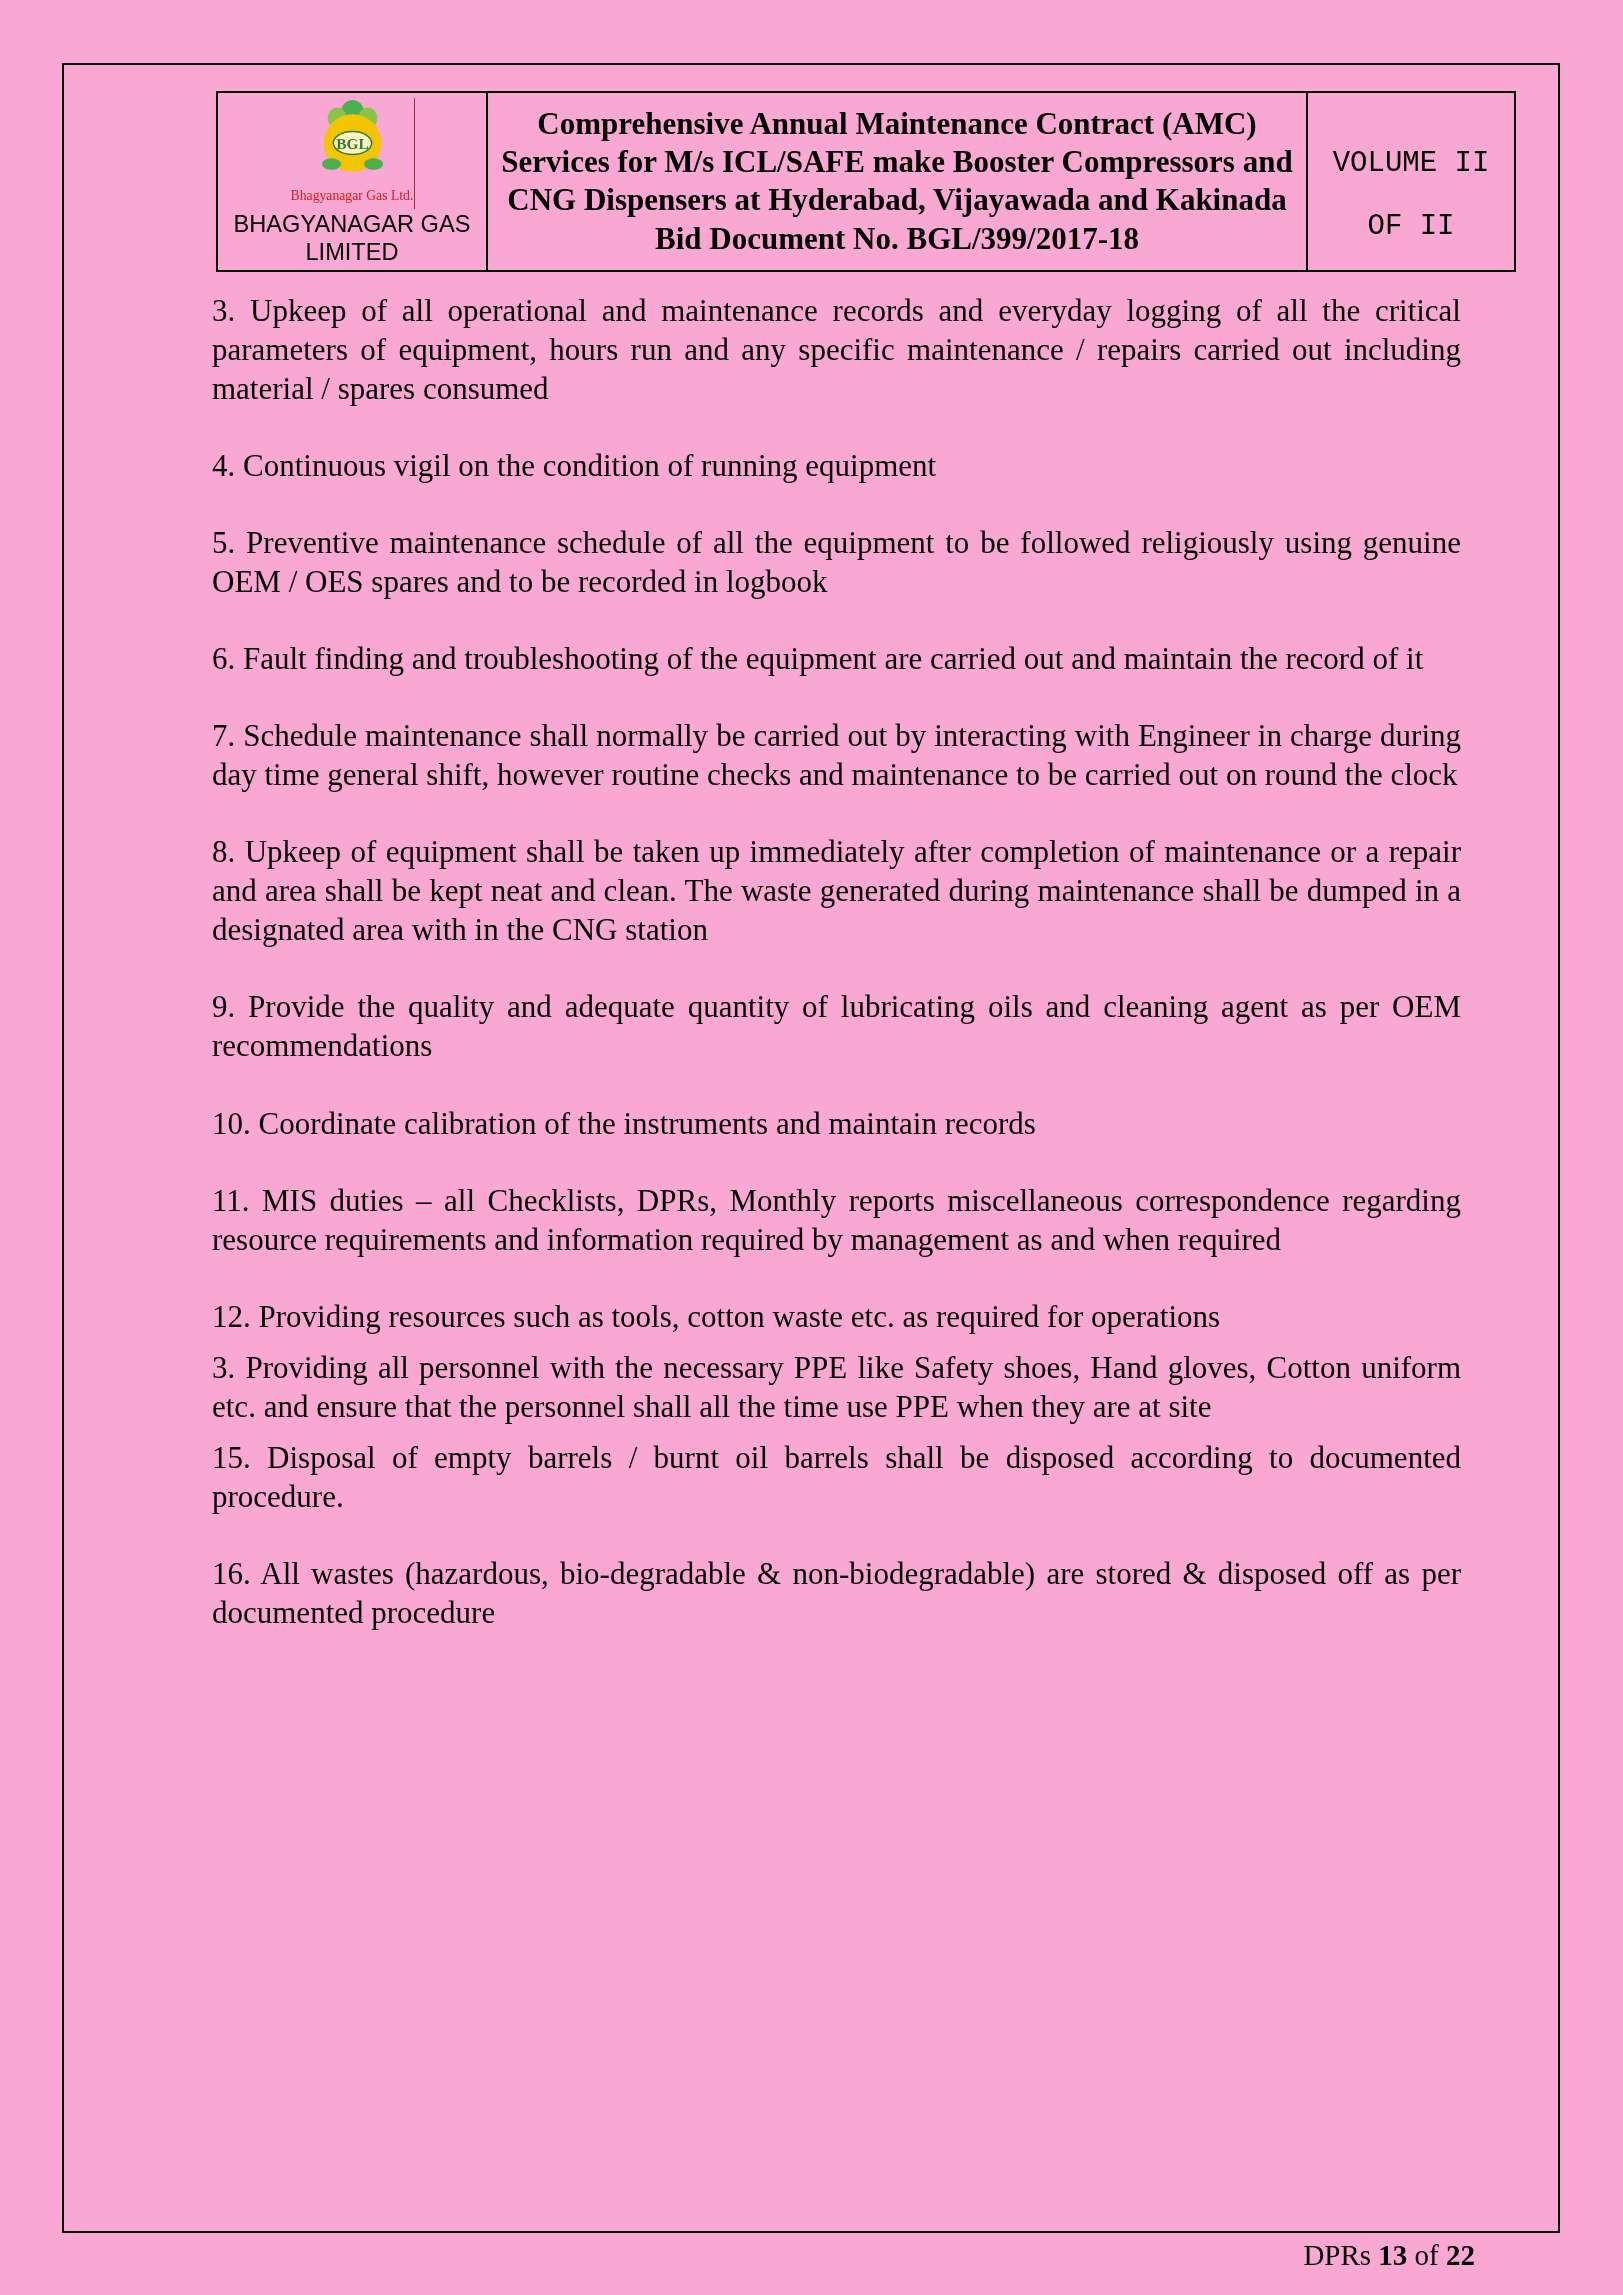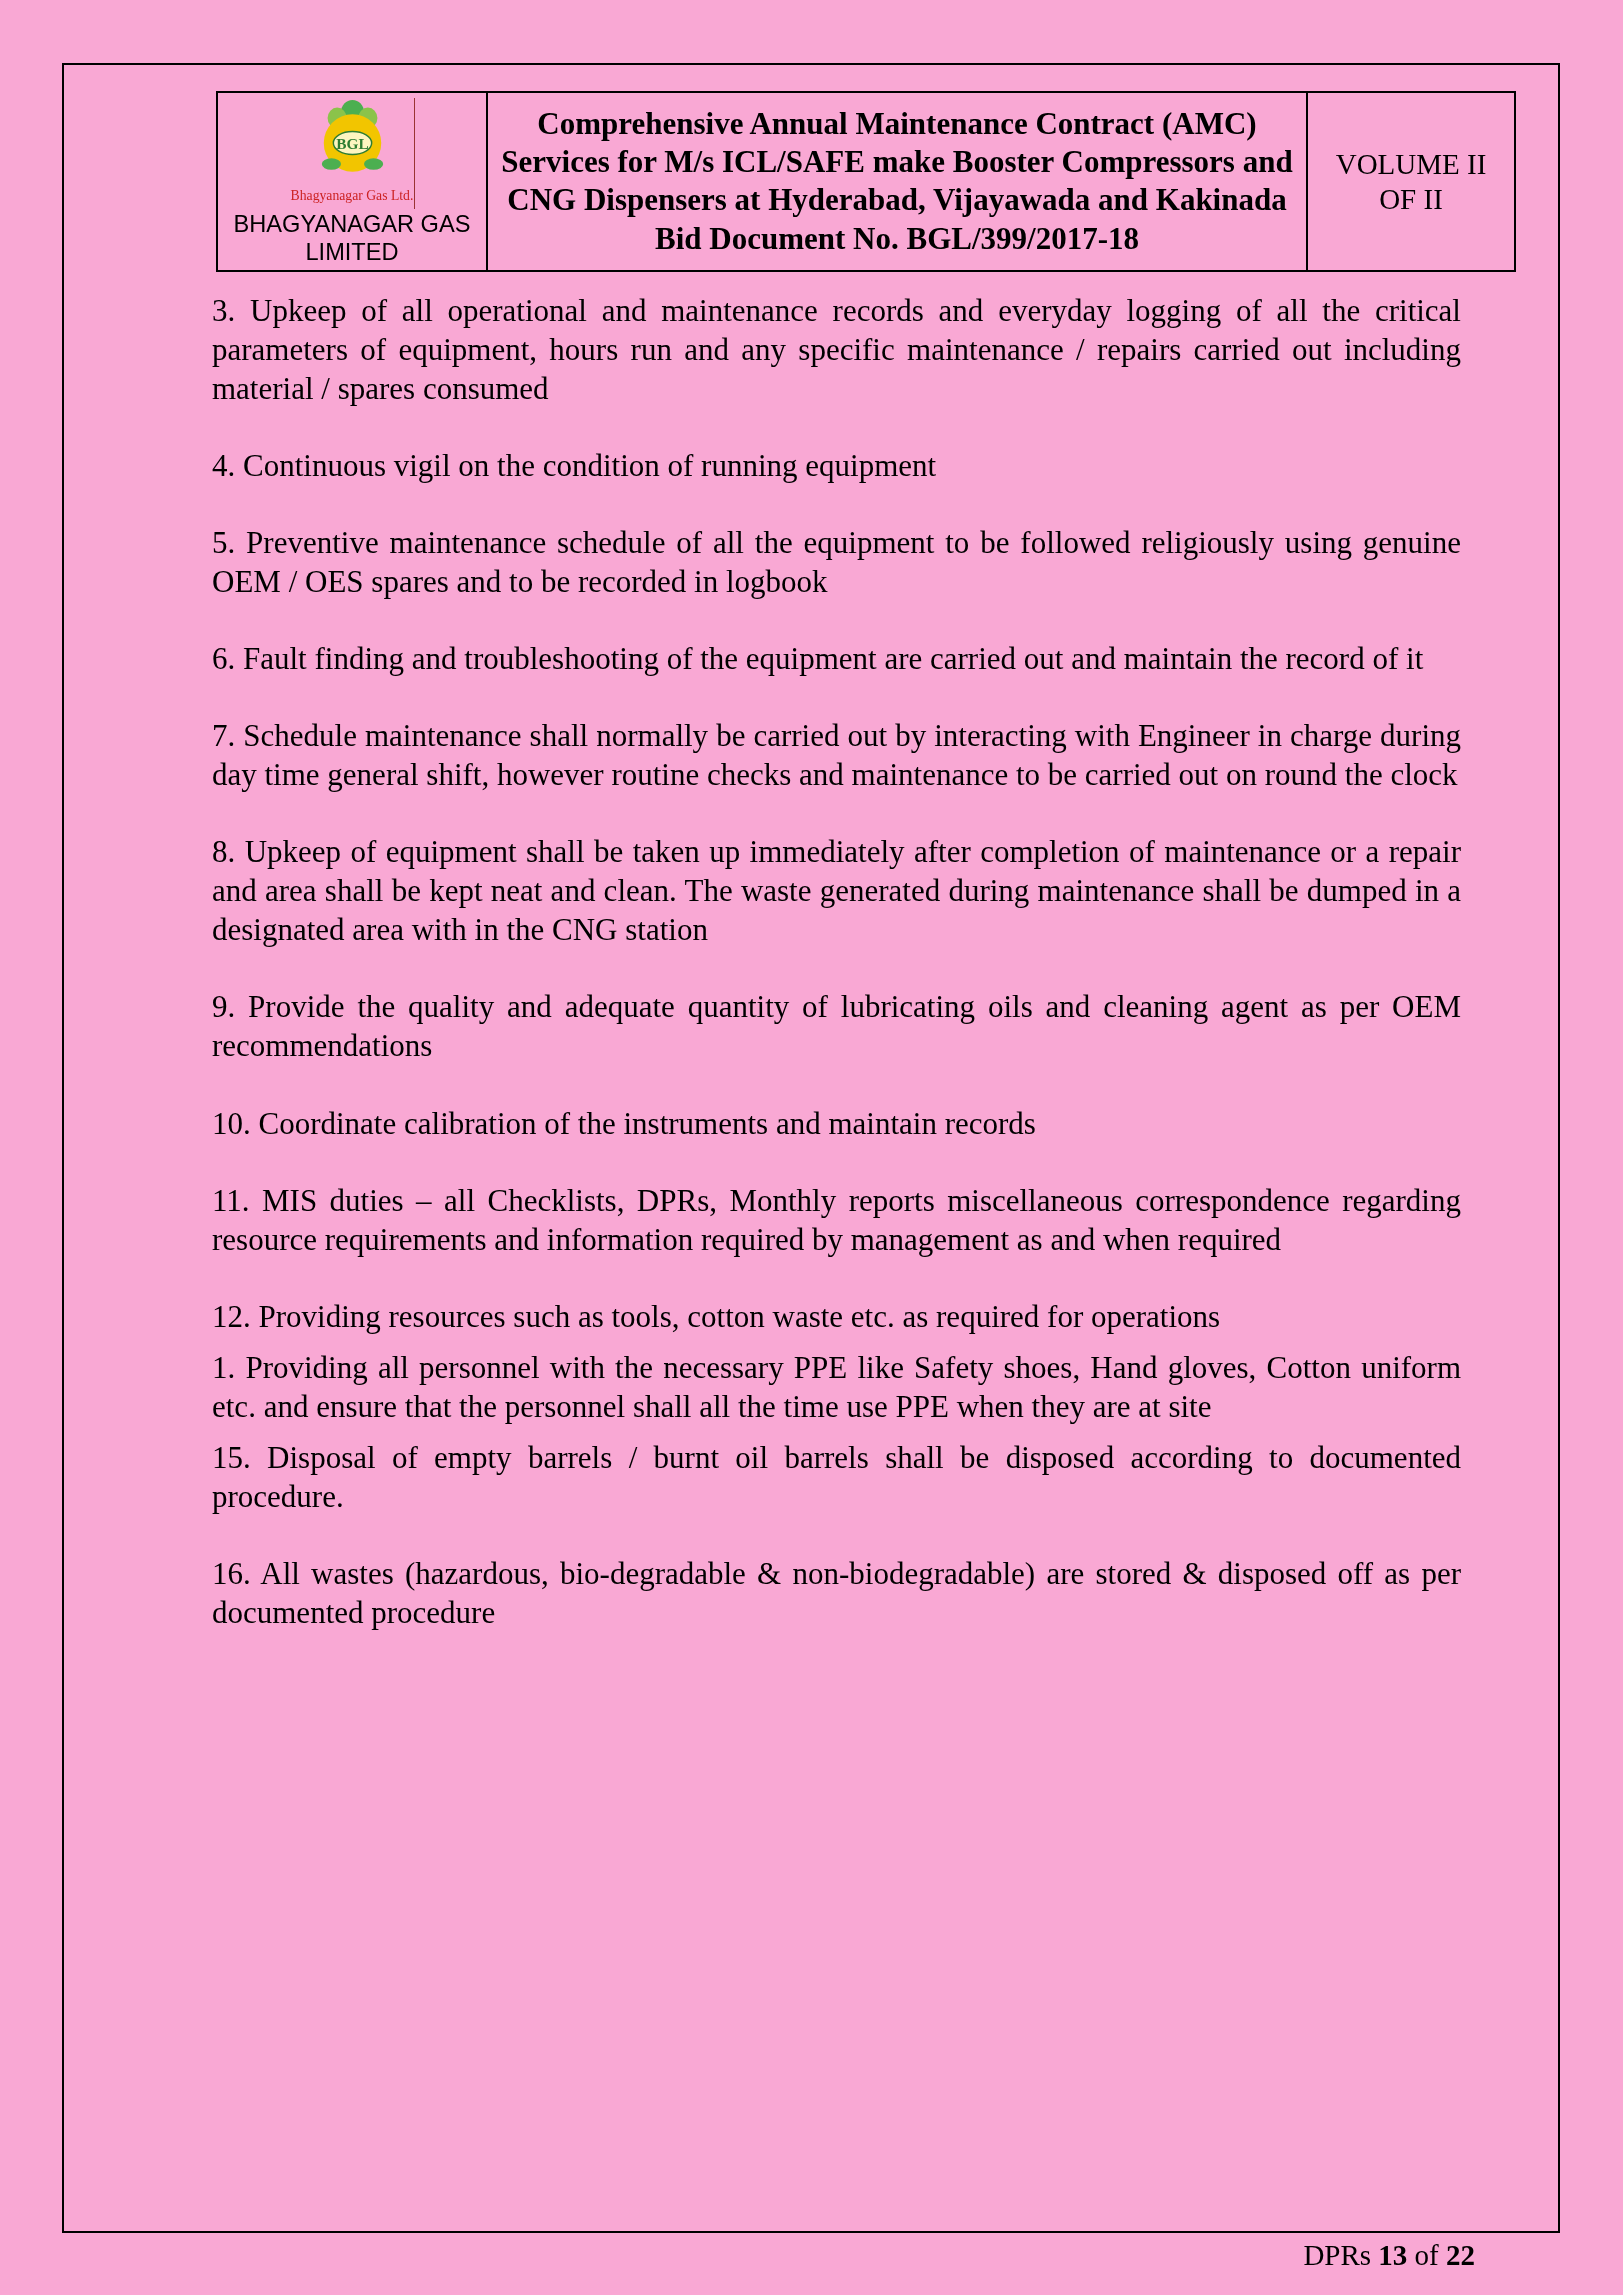--- a/index.html
+++ b/index.html
@@ -54,22 +54,22 @@
   .doc-title{
     font-weight:bold;
     font-size:31px;line-height:1.22;
   }
   .bid-no{
     font-weight:bold;
     font-size:31px;line-height:1.22;
     margin-top:1.3px;
   }
   .volume-text{
-    font-family:Liberation Serif, serif;
-    font-size:29px;line-height:1.2;
+    font-family:Liberation Mono, monospace;
+    font-size:29px;line-height:1.2;margin-top:28px;
   }
   .body-text{
     padding:6.5px 85px 0 136px;
     font-size:31px;
     line-height:1.26;
   }
   .para{
     text-align:justify;
     margin:12px;
   }
@@ -124,21 +124,21 @@
         <div class="para">3. Upkeep of all operational and maintenance records and everyday logging of all the critical parameters of equipment, hours run and any specific maintenance / repairs carried out including material / spares consumed</div>
         <div class="para gap">4. Continuous vigil on the condition of running equipment</div>
         <div class="para gap">5. Preventive maintenance schedule of all the equipment to be followed religiously using genuine OEM / OES spares and to be recorded in logbook</div>
         <div class="para gap">6. Fault finding and troubleshooting of the equipment are carried out and maintain the record of it</div>
         <div class="para gap">7. Schedule maintenance shall normally be carried out by interacting with Engineer in charge during day time general shift, however routine checks and maintenance to be carried out on round the clock</div>
         <div class="para gap">8. Upkeep of equipment shall be taken up immediately after completion of maintenance or a repair and area shall be kept neat and clean. The waste generated during maintenance shall be dumped in a designated area with in the CNG station</div>
         <div class="para gap">9. Provide the quality and adequate quantity of lubricating oils and cleaning agent as per OEM recommendations</div>
         <div class="para gap">10. Coordinate calibration of the instruments and maintain records</div>
         <div class="para gap">11. MIS duties – all Checklists, DPRs, Monthly reports miscellaneous correspondence regarding resource requirements and information required by management as and when required</div>
         <div class="para gap">12. Providing resources such as tools, cotton waste etc. as required for operations</div>
-        <div class="para">1. Providing all personnel with the necessary PPE like Safety shoes, Hand gloves, Cotton uniform etc. and ensure that the personnel shall all the time use PPE when they are at site</div>
+        <div class="para">3. Providing all personnel with the necessary PPE like Safety shoes, Hand gloves, Cotton uniform etc. and ensure that the personnel shall all the time use PPE when they are at site</div>
         <div class="para">15. Disposal of empty barrels / burnt oil barrels shall be disposed according to documented procedure.</div>
         <div class="para gap">16. All wastes (hazardous, bio-degradable &amp; non-biodegradable) are stored &amp; disposed off as per documented procedure</div>
       </div>
 
   </div>
 
   <div class="page-footer"><span>DPRs </span><b>13</b><span> of </span><b>22</b></div>
 </div>
 
 

